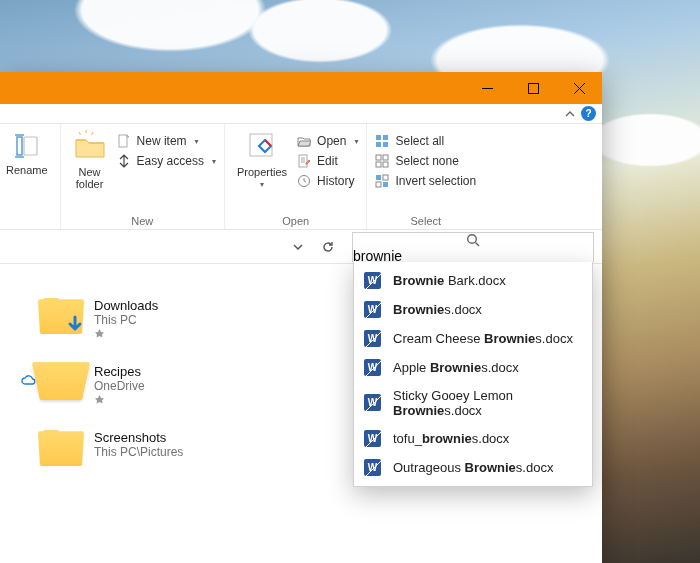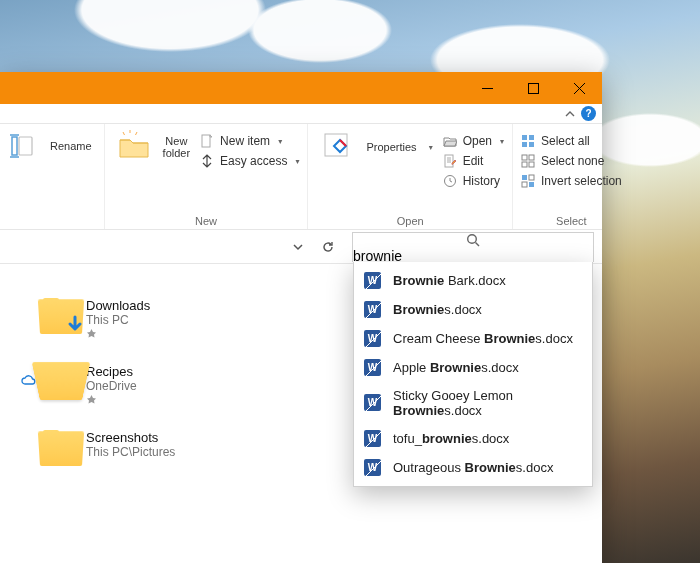--- a/index.html
+++ b/index.html
@@ -57,21 +57,21 @@
   .rgroup {
     display: flex; flex-direction: column; align-items: stretch;
     border-right: 1px solid #eee;
     padding: 4px 8px 2px 8px;
   }
   .rgroup .body { flex: 1; display: flex; align-items: flex-start; gap: 6px; }
   .rgroup .label {
     text-align: center; font-size: 11px; color: #6a6a6a; padding-top: 2px;
   }
   .bigbtn {
-    display: flex; flex-direction: row; align-items: center; gap: 12px;
+    display: flex; flex-direction: column; align-items: center; gap: 2px;
     font-size: 11px; color: #333; padding: 2px 4px;
   }
   .bigbtn svg, .bigbtn .ico { display:block; }
   .smalllist { display: flex; flex-direction: column; gap: 6px; font-size: 12px; color: #333; padding-top:6px; }
   .smalllist .row { display: flex; align-items: center; gap: 6px; white-space: nowrap; }
   .smalllist .row .drop { font-size: 8px; color: #666; margin-left: 2px; }
   .greyico { width:14px; height:14px; display:grid; place-items:center; }
 
   .addrbar {
     height: 34px; display: flex; align-items: center; gap: 6px;
@@ -119,21 +119,21 @@
     position: relative; border-radius: 2px; display:grid; place-items:center;
   }
   .wordicon::after {
     content:"W"; color:#fff; font-size:10px; font-weight:bold;
   }
 
   .content {
     flex: 1; padding: 34px 0 0 40px;
   }
   .qa { display: flex; flex-direction: column; gap: 22px; width: 170px; }
-  .qa-item { display: flex; gap: 4px; align-items: flex-start; }
+  .qa-item { display: flex; gap: 12px; align-items: flex-start; }
   .qa-item .folder {
     width: 42px; height: 36px; flex:none; position:relative;
   }
   .qa-item .folder .tab {
     position:absolute; top:0; left:3px; width:16px; height:6px;
     background:#ffd86b; border-radius:2px 2px 0 0;
   }
   .qa-item .folder .f-back {
     position:absolute; top:4px; left:0; right:0; bottom:0;
     background:#ffe9a8; border-radius:2px;

